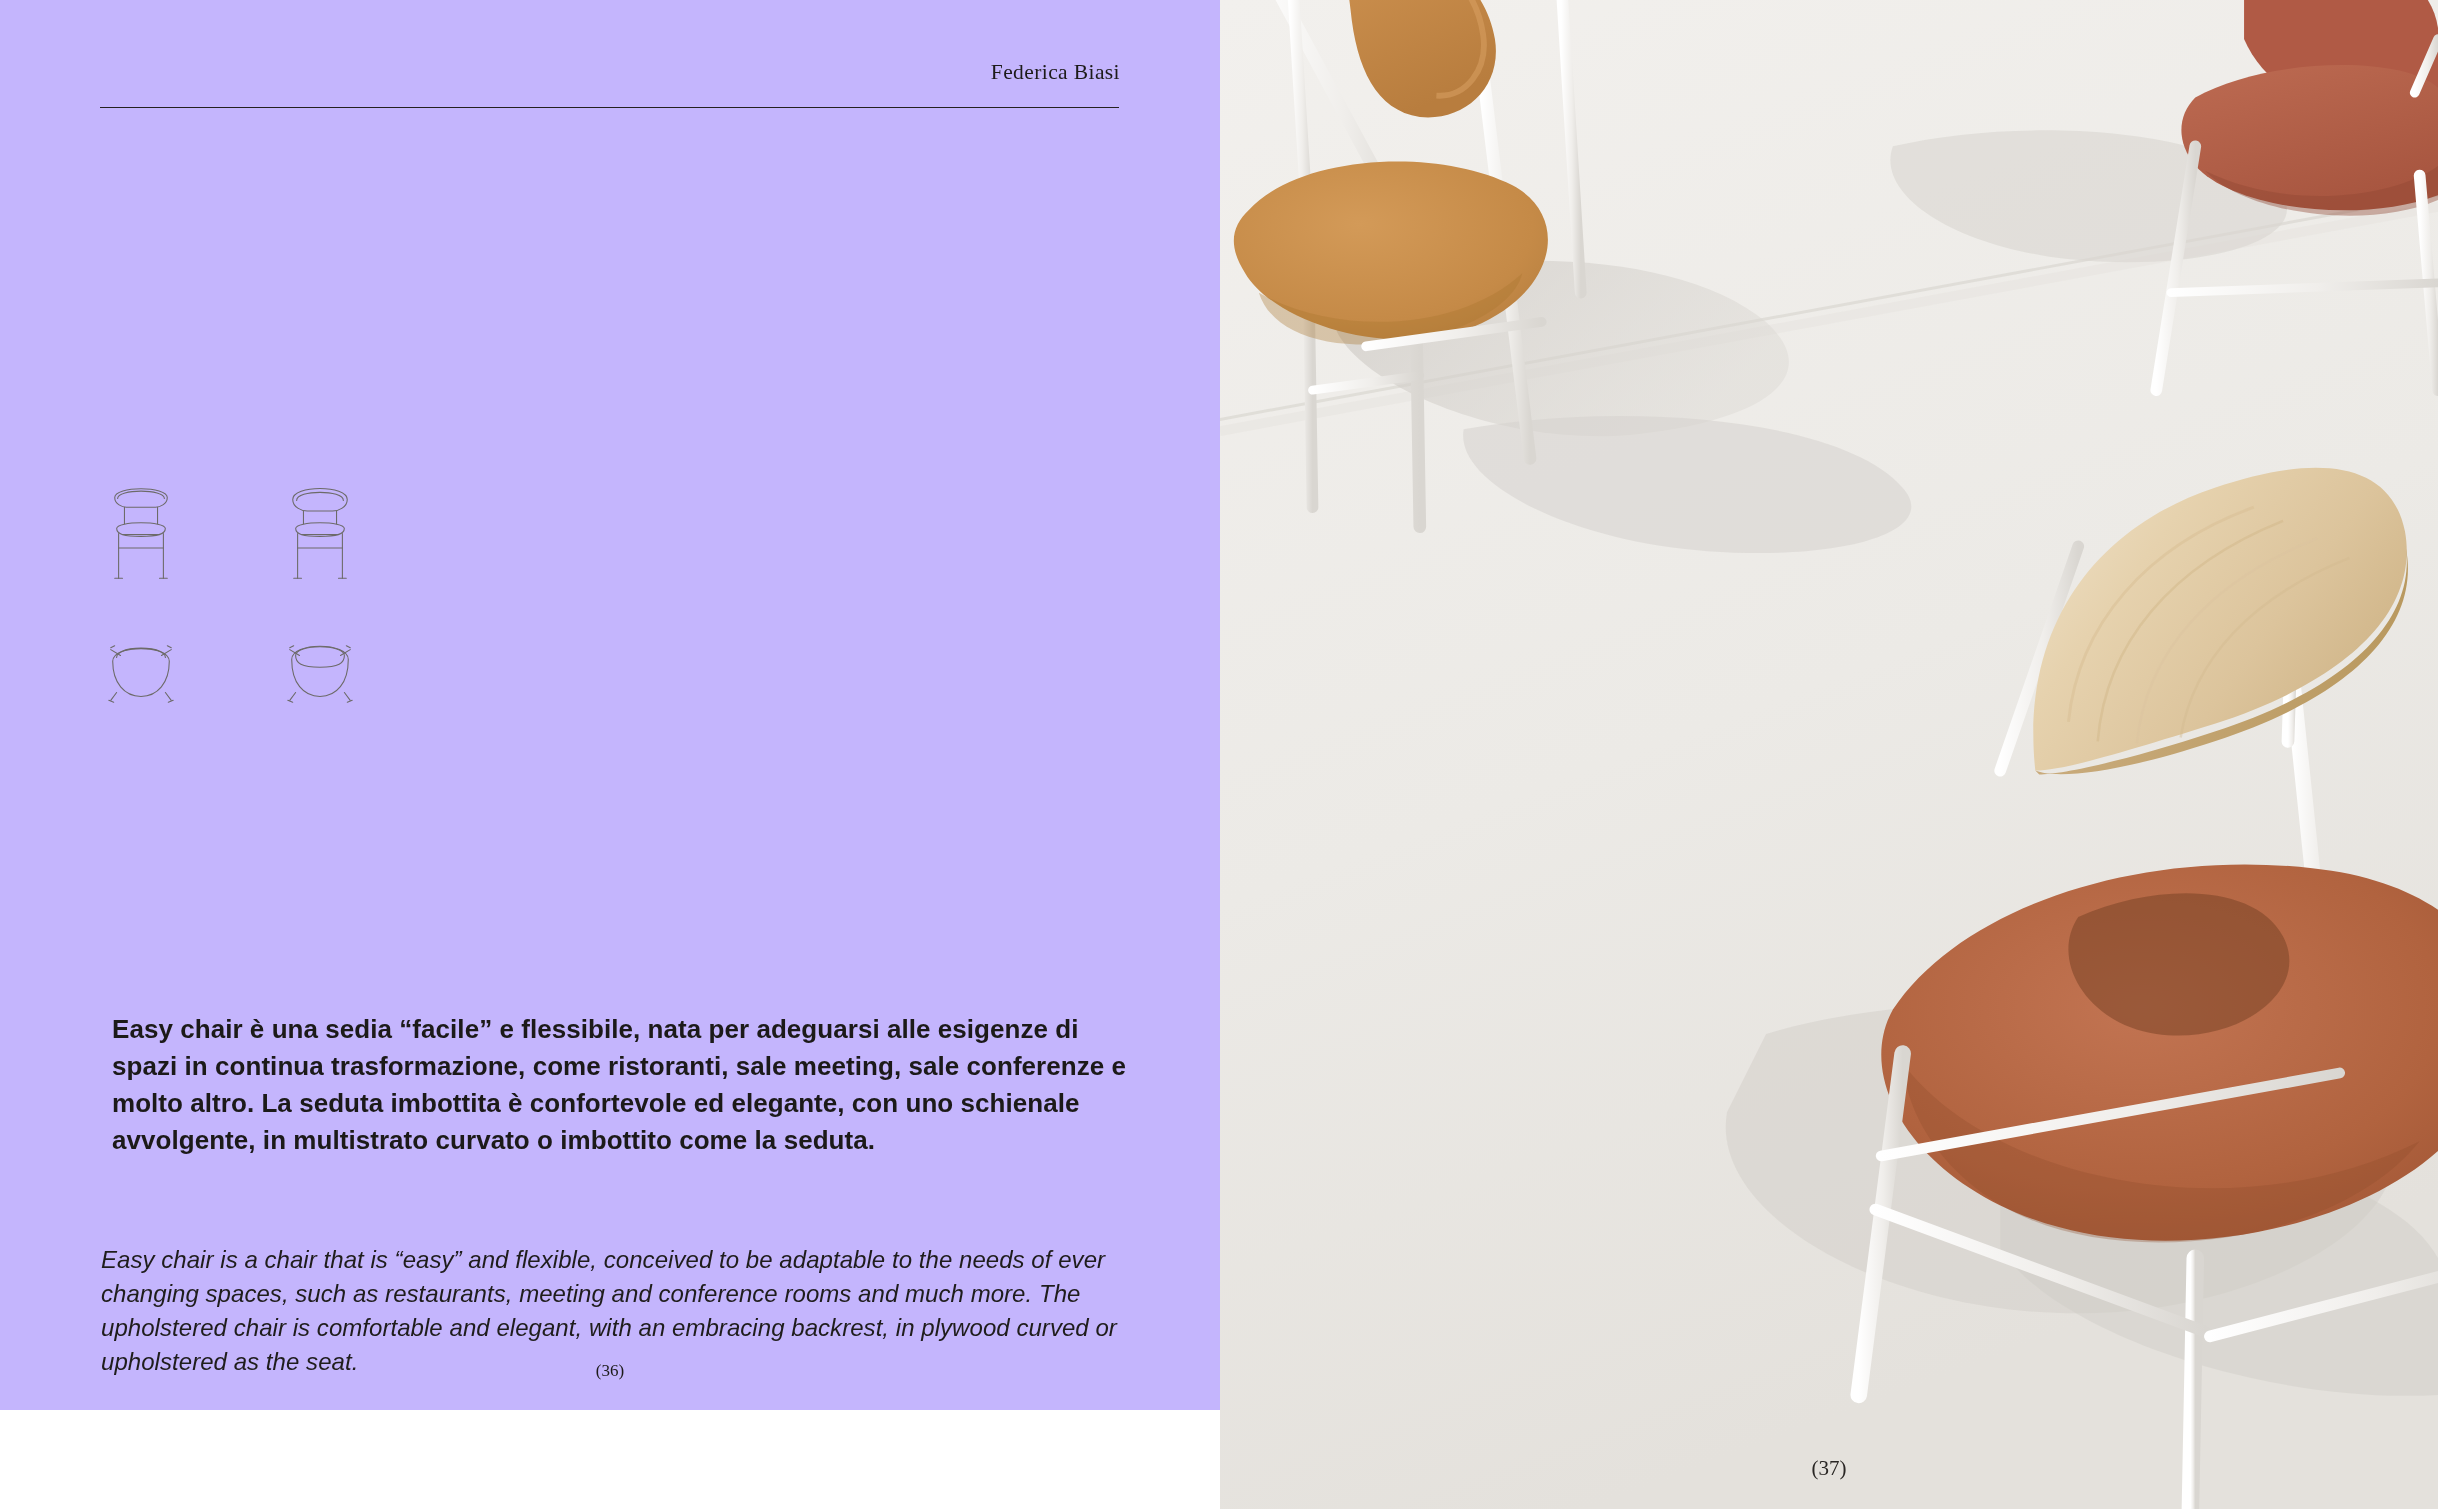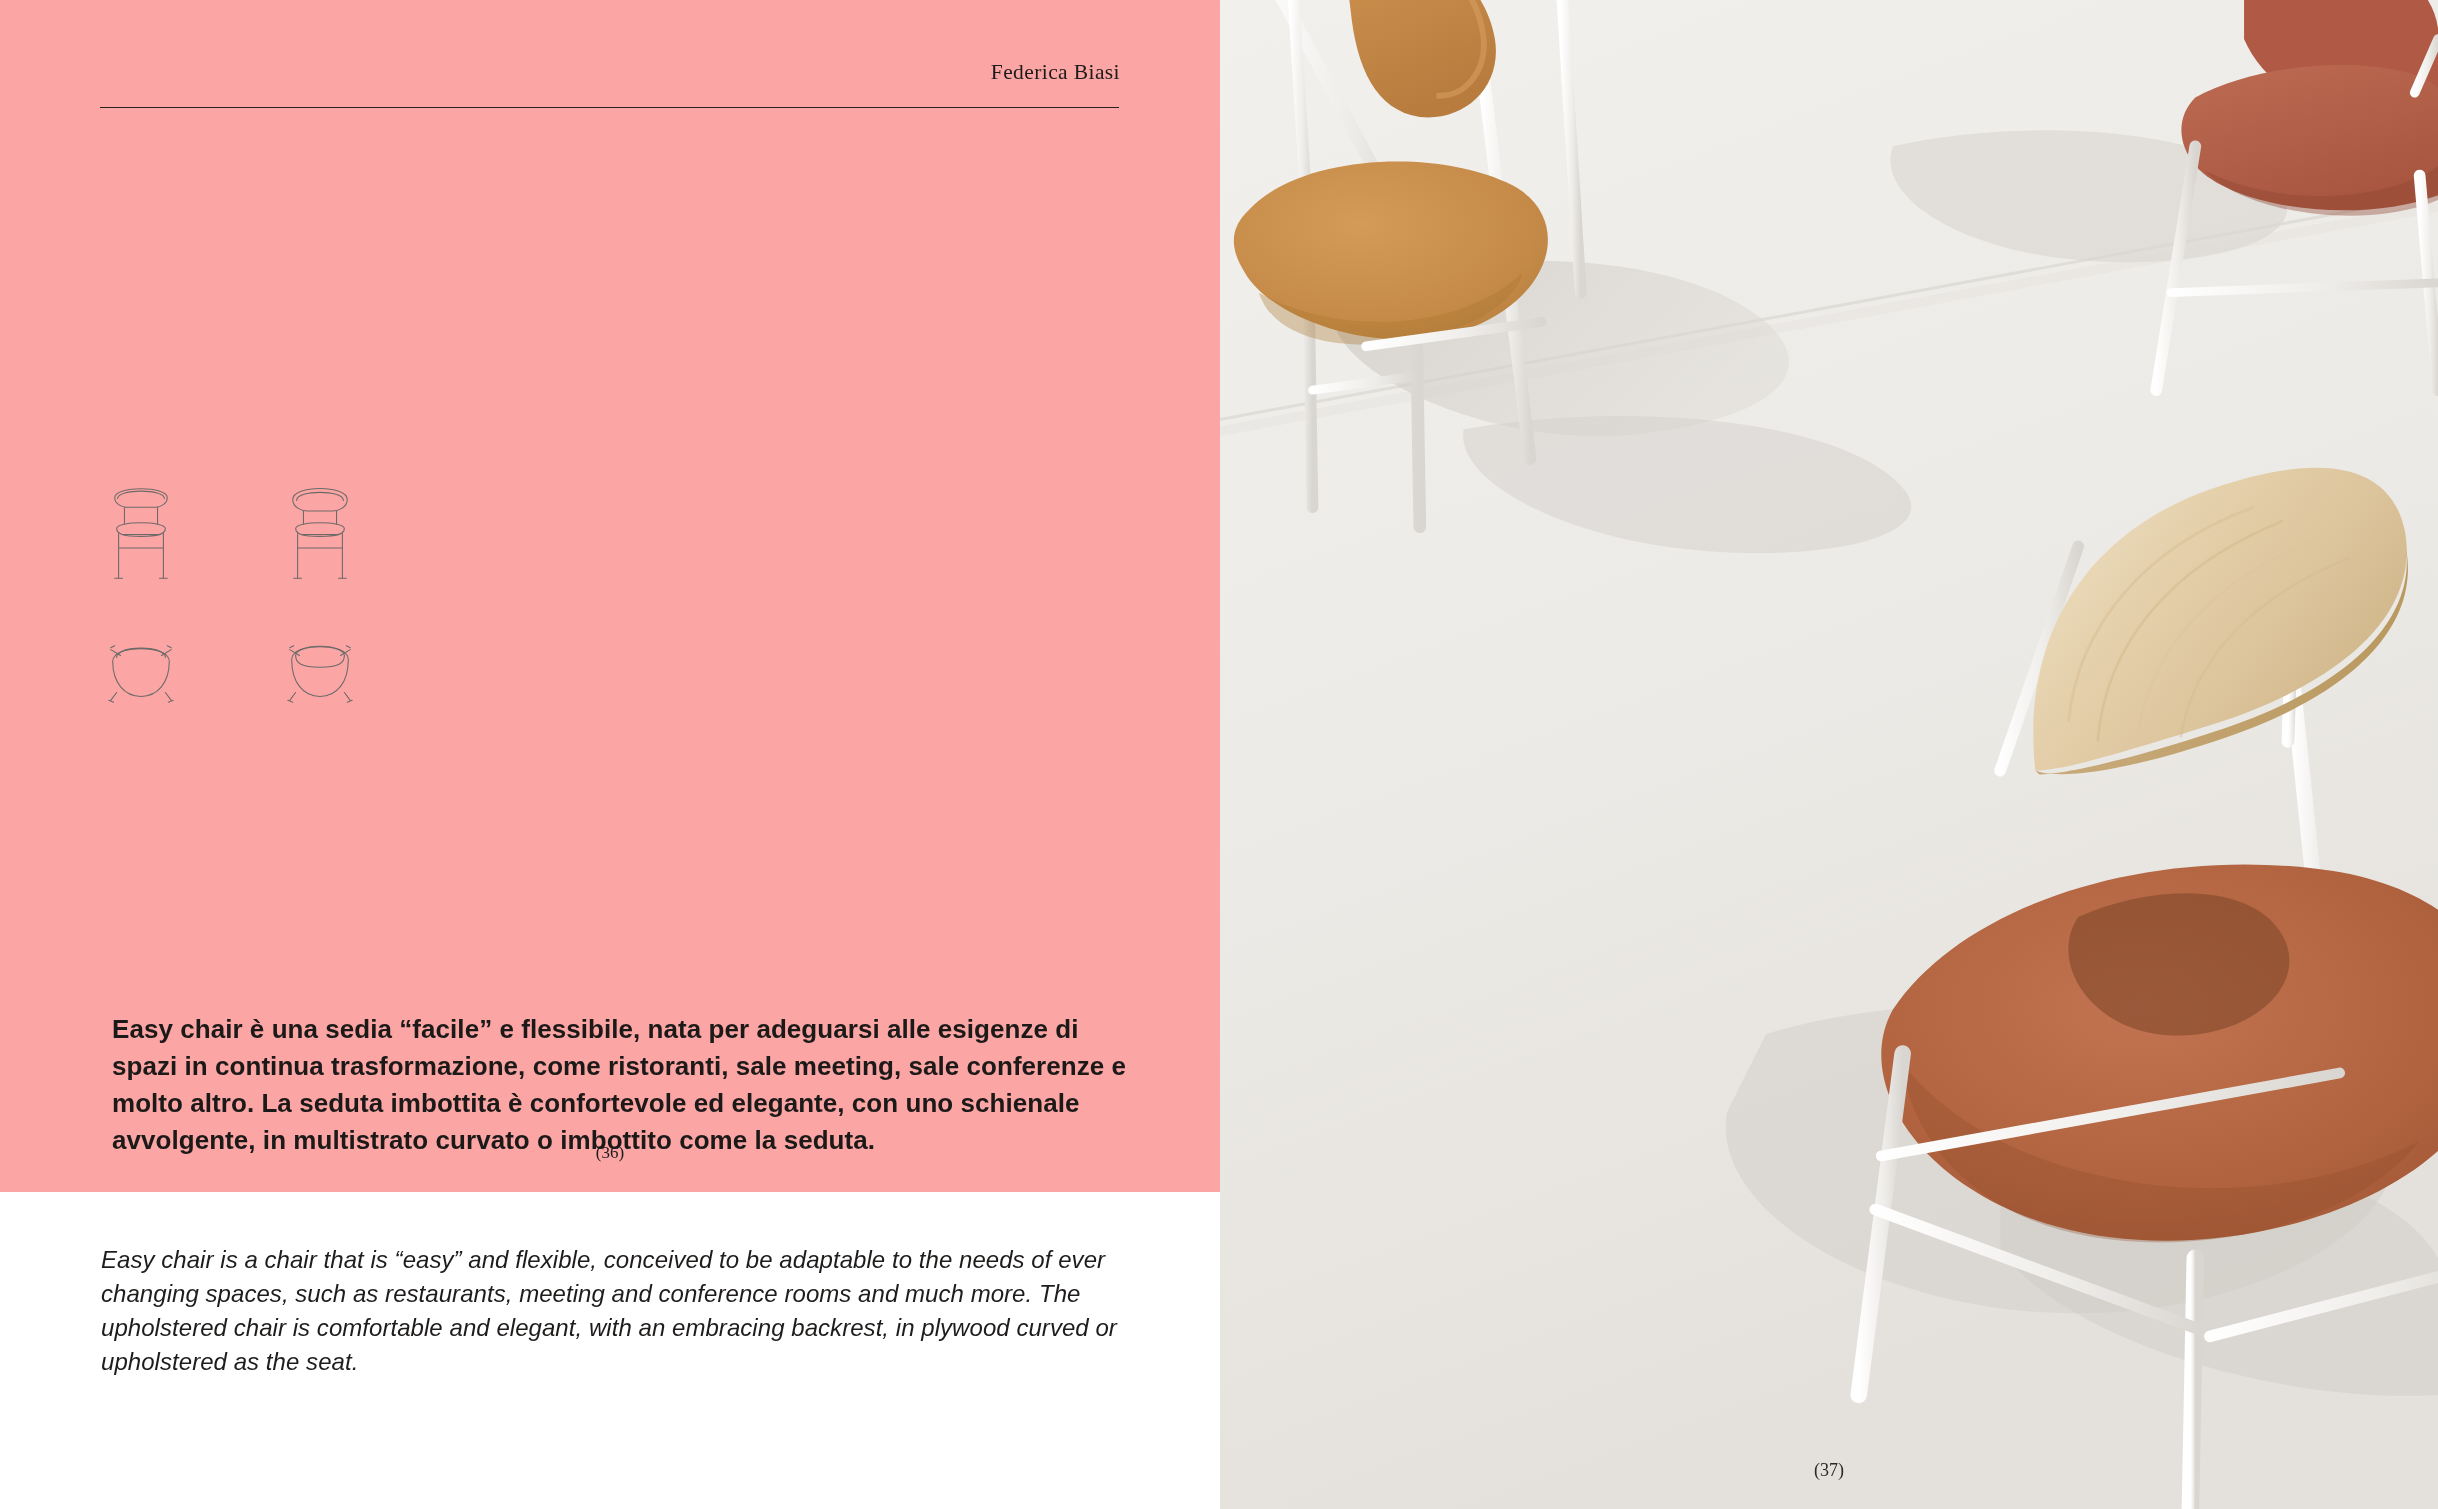--- a/index.html
+++ b/index.html
@@ -16,22 +16,22 @@
   .spread {
     position: relative;
     width: 2438px;
     height: 1510px;
     display: flex;
   }
   
   .page-left {
     position: relative;
     width: 1220px;
-    height: 1192px;
-    background: #fca5a5;
+    height: 1410px;
+    background: #c4b5fd;
     box-sizing: border-box;
   }
   .designer-rule {
     position: absolute;
     left: 100px;
     top: 107px;
     width: 1019px;
     height: 1px;
     background: #25211f;
   }
@@ -137,21 +137,21 @@
     width: 100%;
     height: 100%;
     display: block;
   }
   .folio-right {
     position: absolute;
     bottom: 29px;
     width: 100%;
     text-align: center;
     font-family: "Liberation Serif", serif;
-    font-size: 18px;
+    font-size: 21px;
     color: #2a2725;
     z-index: 5;
   }
 </style>
 </head>
 <body>
 
 <div class="spread">
 
   <div class="page-left">

